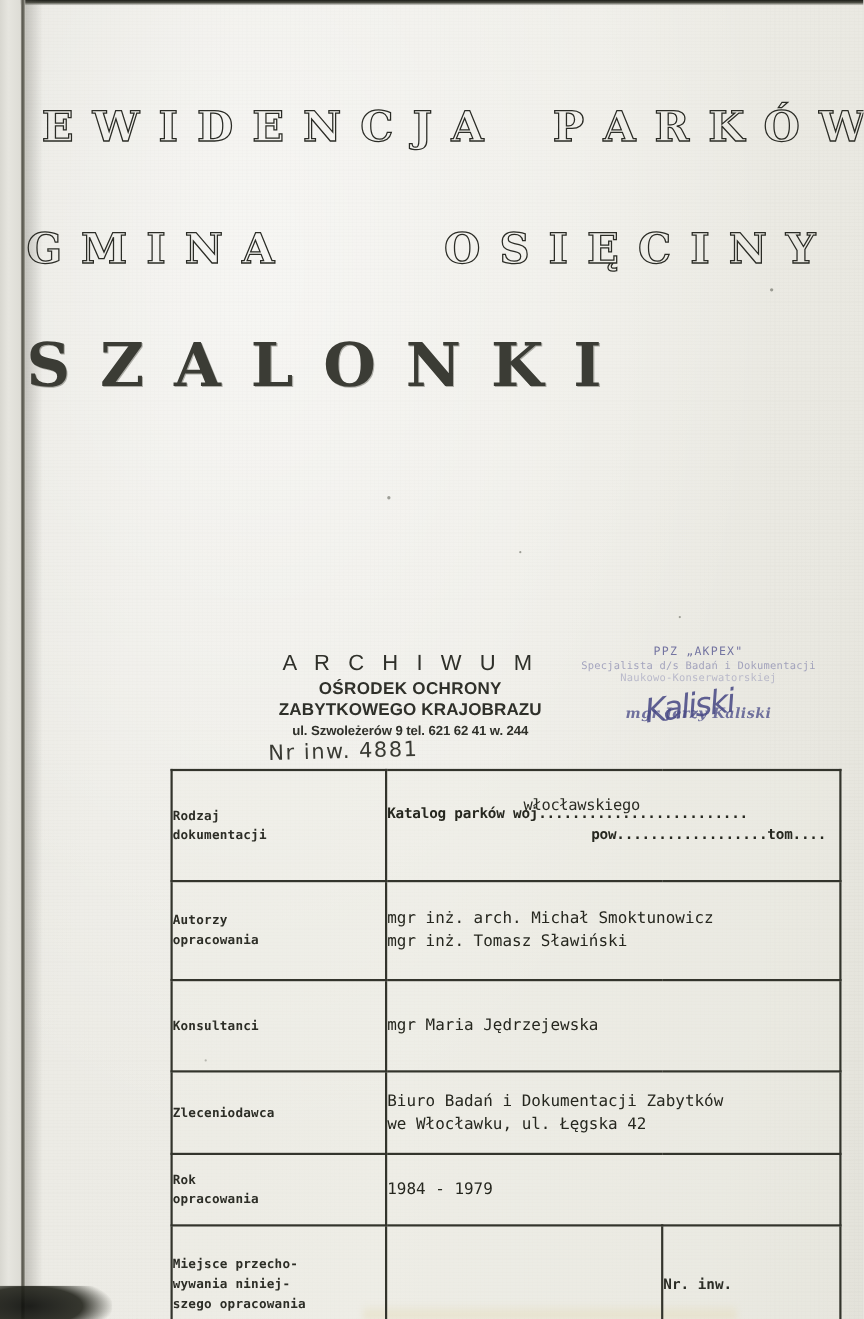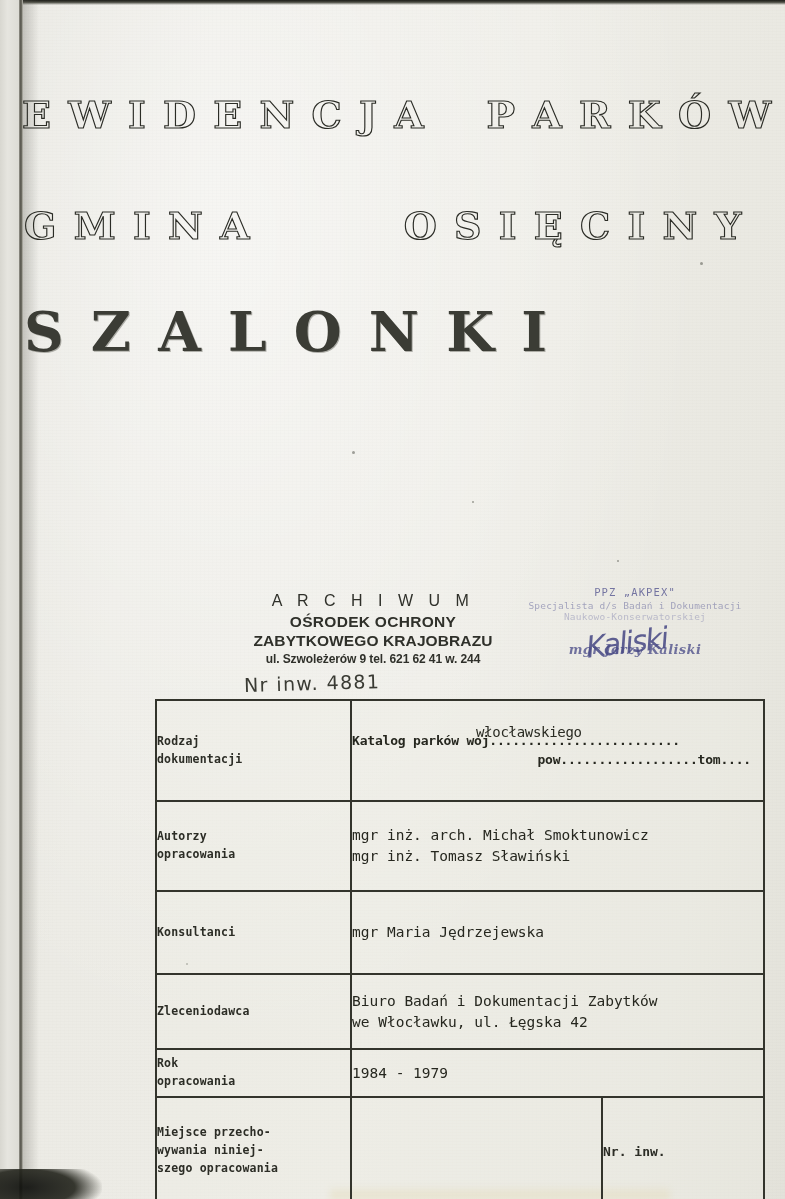--- a/index.html
+++ b/index.html
@@ -75,35 +75,35 @@
     letter-spacing:2px;
   }
   .solid{
     color:#3b3c35;
     font-size:55px;
     letter-spacing:4px;
     text-shadow:1px 1px 0 rgba(90,90,82,.45);
   }
 
   #l1{top:96px;}
-  #l1 .stencil-line{padding-left:22px;}
+  #l1 .stencil-line{padding-left:38px;}
   #l2{top:155px;}
   #l2 .stencil-line{padding-left:70px;}
   #l3{top:207px;}
   #l3 .stencil-line{padding-left:24px;}
   #l4{top:304px;}
   #l4 .stencil-line{padding-left:24px;}
 
   
   #archive-stamp{
     position:absolute;left:238px;top:592px;width:270px;
     text-align:center;color:#2f302a;
     font-family:"Liberation Sans",sans-serif;
   }
-  #archive-stamp .a1{font-size:16px;letter-spacing:5.5px;font-weight:400;margin-bottom:2px;}
+  #archive-stamp .a1{font-size:20px;letter-spacing:5.5px;font-weight:400;margin-bottom:2px;}
   #archive-stamp .a2{font-size:15.5px;font-weight:700;letter-spacing:.3px;line-height:1.24;}
   #archive-stamp .a3{font-size:15.5px;font-weight:700;letter-spacing:.1px;line-height:1.24;}
   #archive-stamp .a4{font-size:12px;font-weight:700;letter-spacing:-.1px;margin-top:2px;}
 
   #inv-handwritten{
     position:absolute;left:244px;top:672px;
     font-family:"DejaVu Sans",sans-serif;
     font-size:19px;color:#3a3b34;
     letter-spacing:1.4px;
     transform:rotate(-1.6deg);
@@ -163,21 +163,21 @@
     font-size:14.5px;
     line-height:1.42;
     color:#26271f;
     white-space:pre-line;
   }
   .val.small{font-size:13px;font-weight:700;letter-spacing:-.2px;}
   .r1{height:101px;}
   .r2{height:90px;}
   .r3{height:83px;}
   .r4{height:75px;}
-  .r5{height:48px;}
+  .r5{height:65px;}
   .r6{height:108px;}
   .val-line2{display:block;text-align:right;padding-right:12px;}
   .nr-inw{
     width:160px;
     padding:0 0 0 26px;
     font-family:"DejaVu Sans Mono",monospace;
     font-weight:700;font-size:13px;color:#2c2d26;
     vertical-align:top;
     padding-top:22px;
   }

